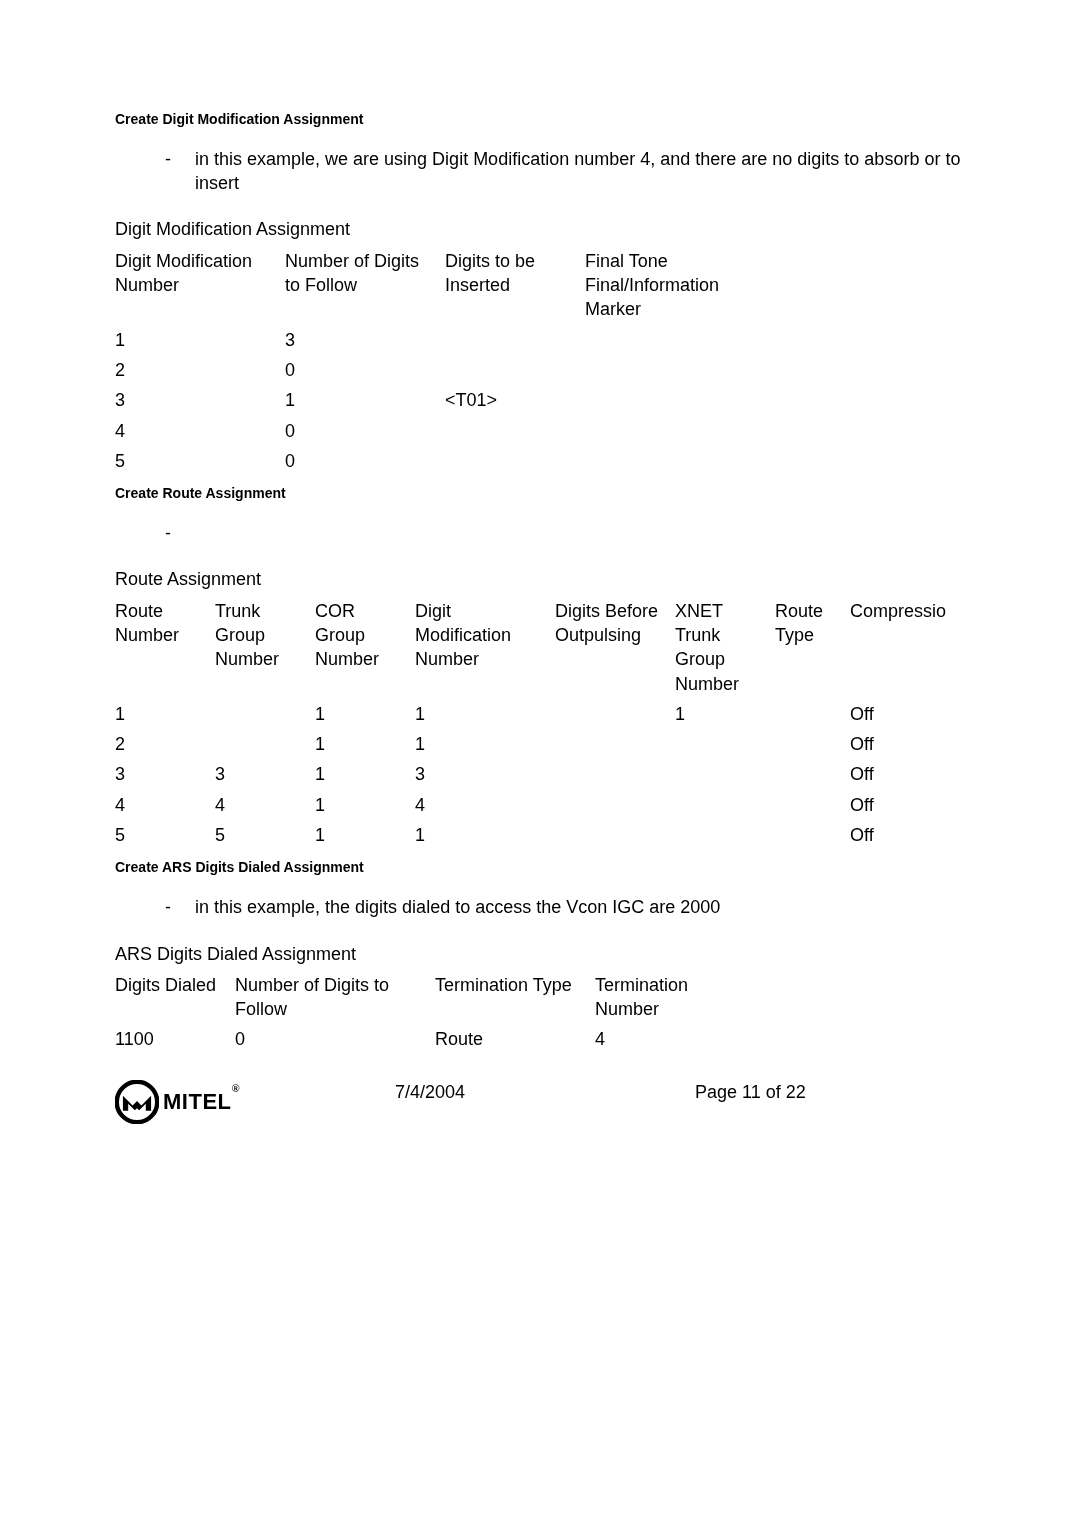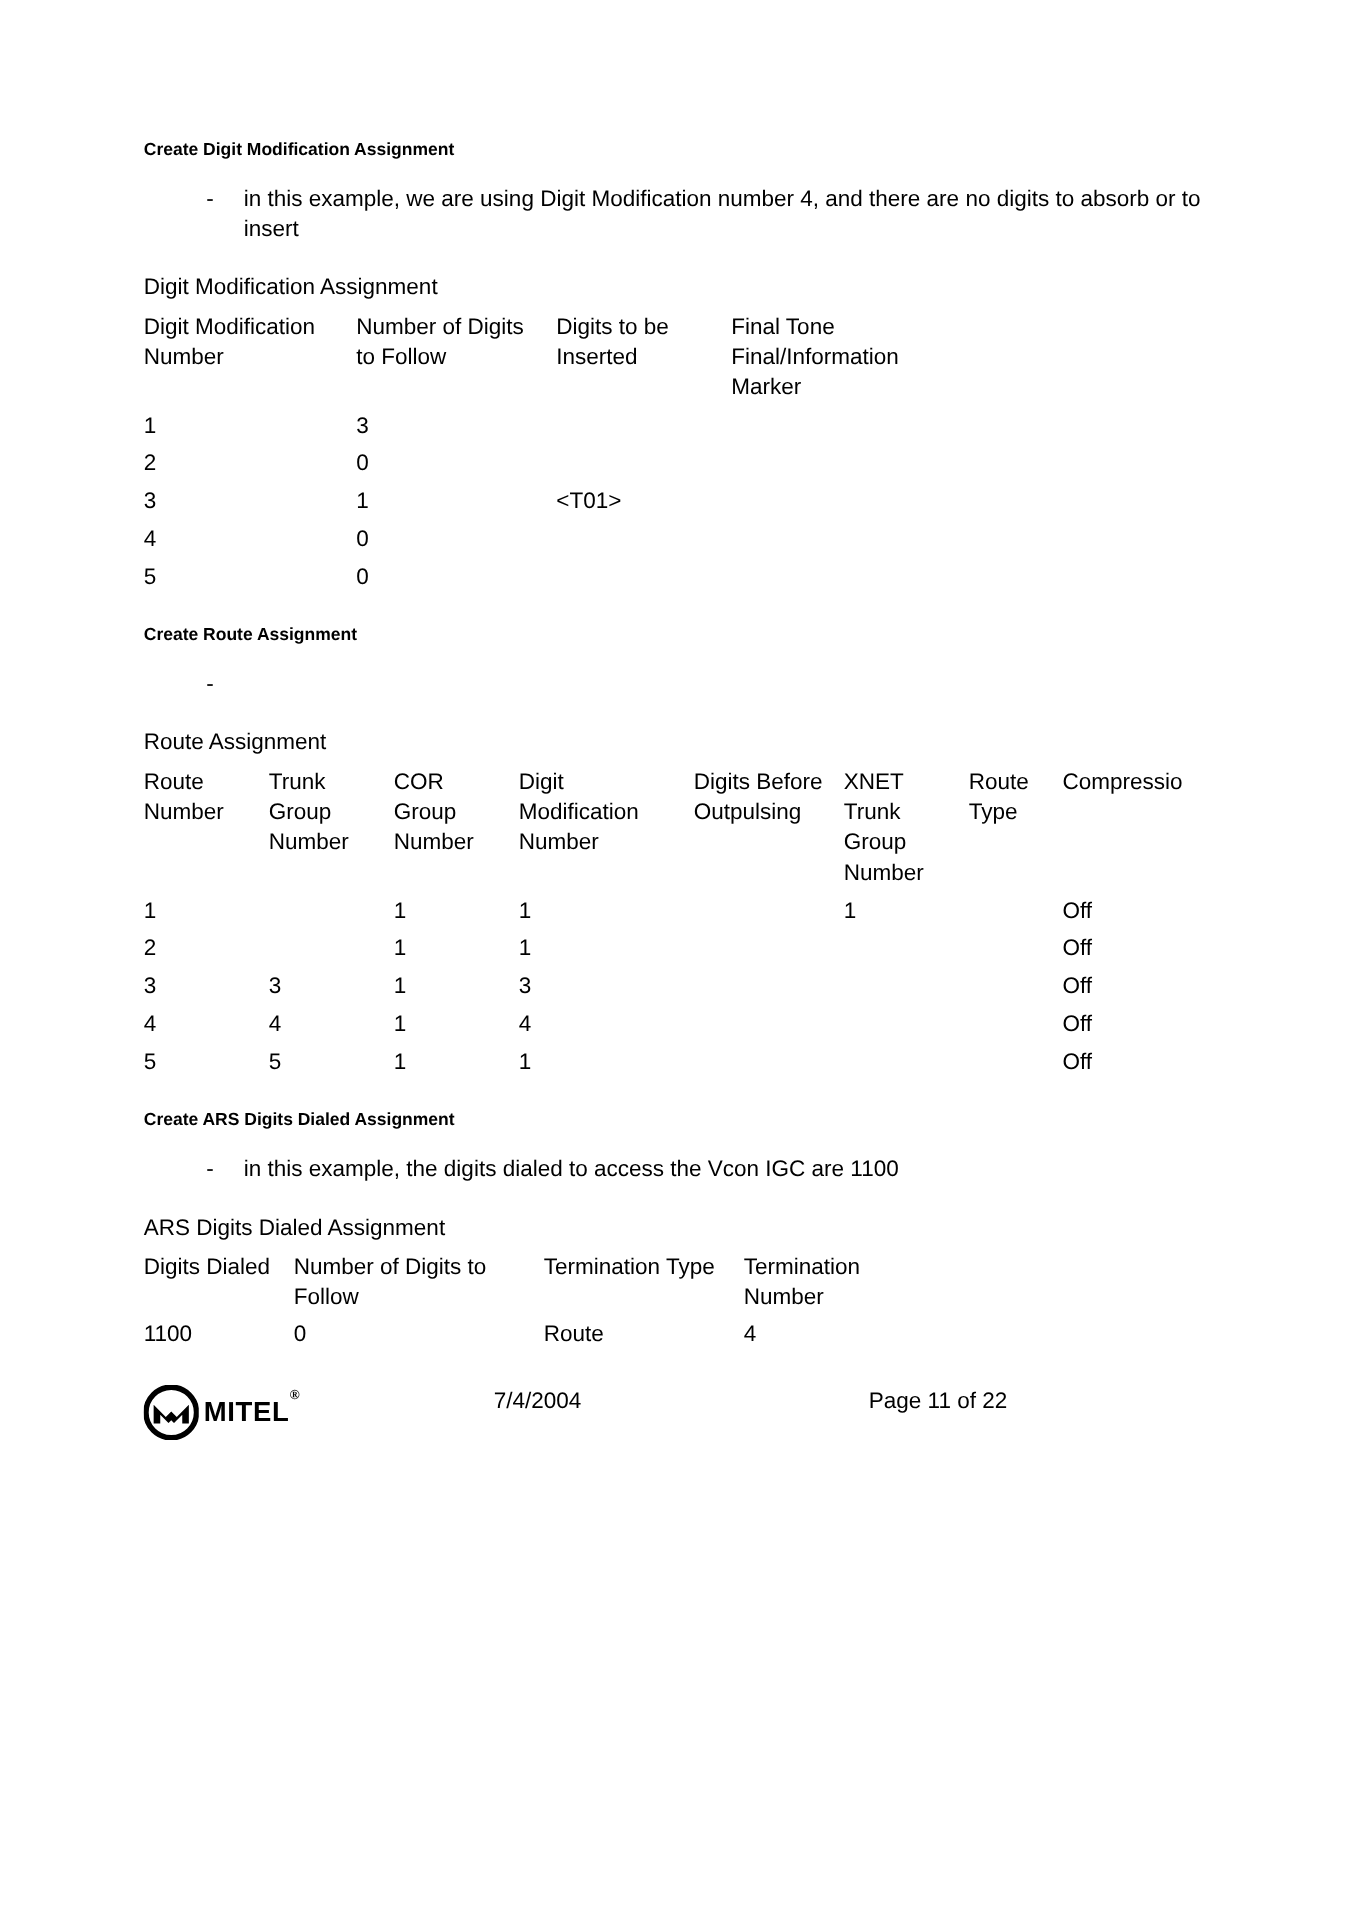--- a/index.html
+++ b/index.html
@@ -43,21 +43,21 @@
   .route-table td:nth-child(3) { width: 100px; }
   .route-table td:nth-child(4) { width: 140px; }
   .route-table td:nth-child(5) { width: 120px; }
   .route-table td:nth-child(6) { width: 100px; }
   .route-table td:nth-child(7) { width: 75px; }
   .route-table td:nth-child(8) { width: 110px; }
   .ars-table td:nth-child(1) { width: 120px; }
   .ars-table td:nth-child(2) { width: 200px; }
   .ars-table td:nth-child(3) { width: 160px; }
   .ars-table td:nth-child(4) { width: 160px; }
-  .section-gap { margin-top: 22px; }
+  .section-gap { margin-top: 8px; }
   .logo-row {
     display: flex;
     margin-top: 25px;
   }
   .logo-wrap {
     display: flex;
     align-items: center;
     width: 280px;
   }
   .logo-svg { width: 44px; height: 44px; }
@@ -198,21 +198,21 @@
         <td></td>
         <td>Off</td>
       </tr>
 </tbody>
   </table>
 
 <h3 class="section-gap">Create ARS Digits Dialed Assignment</h3>
 <div class="bullet-block">
   <div class="bullet-row">
     <div class="bullet-dash">-</div>
-    <div>in this example, the digits dialed to access the Vcon IGC are 1100</div>
+    <div>in this example, the digits dialed to access the Vcon IGC are 2000</div>
   </div>
 </div>
 <div class="table-intro">ARS Digits Dialed Assignment</div>
 <table class="ars-table">
   <tbody>
       <tr>
     <td>Digits Dialed</td>
     <td>Number of Digits to Follow</td>
     <td>Termination Type</td>
     <td>Termination Number</td>

